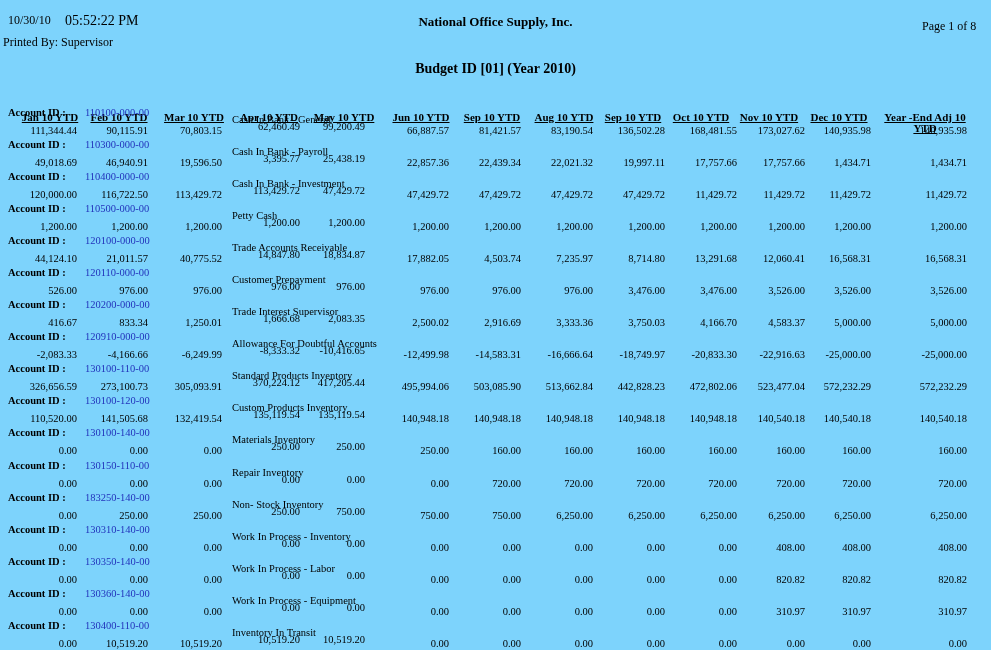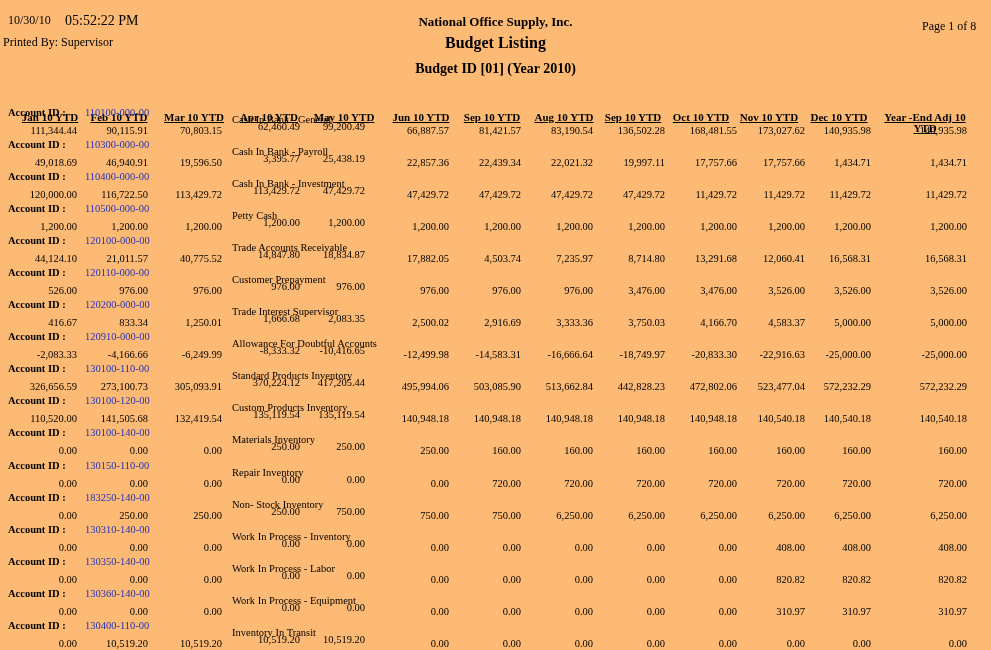--- a/index.html
+++ b/index.html
@@ -1,19 +1,19 @@
 <!DOCTYPE html>
 <html><head>
 <meta charset="utf-8">
 <style>
   html,body{margin:0;padding:0;background:#e8e8e8;}
   .page{
     position:relative;
     width:991px;height:650px;
-    background:#fdba74;
+    background:#7dd3fc;
     overflow:hidden;
     font-family:"Liberation Serif","DejaVu Serif",serif;
     color:#000;
   }
   
   .h-date{position:absolute;left:8px;top:13px;font-size:12px;white-space:nowrap;}
   .h-time{position:absolute;left:65px;top:13px;font-size:14px;white-space:nowrap;}
   .h-printedby{position:absolute;left:3px;top:35px;font-size:12px;white-space:nowrap;}
   .h-company{position:absolute;left:0;right:0;top:14px;text-align:center;font-size:13px;font-weight:bold;}
   .h-title{position:absolute;left:0;right:0;top:34px;text-align:center;font-size:16px;font-weight:bold;}
@@ -46,21 +46,20 @@
 </style>
 </head>
 <body>
 
 <div class="page">
 
   <span class="h-date">10/30/10</span>
   <span class="h-time">05:52:22 PM</span>
   <span class="h-printedby">Printed By: Supervisor</span>
   <div class="h-company">National Office Supply, Inc.</div>
-  <div class="h-title">Budget Listing</div>
   <div class="h-subtitle">Budget ID [01] (Year 2010)</div>
   <span class="h-page">Page 1 of 8</span>
 
   <div class="col-headers">
     <span class="ch ch-0">Jan 10 YTD</span>
     <span class="ch ch-1">Feb 10 YTD</span>
     <span class="ch ch-2">Mar 10 YTD</span>
     <span class="ch ch-3">Apr 10 YTD</span>
     <span class="ch ch-4">May 10 YTD</span>
     <span class="ch ch-5">Jun 10 YTD</span>

